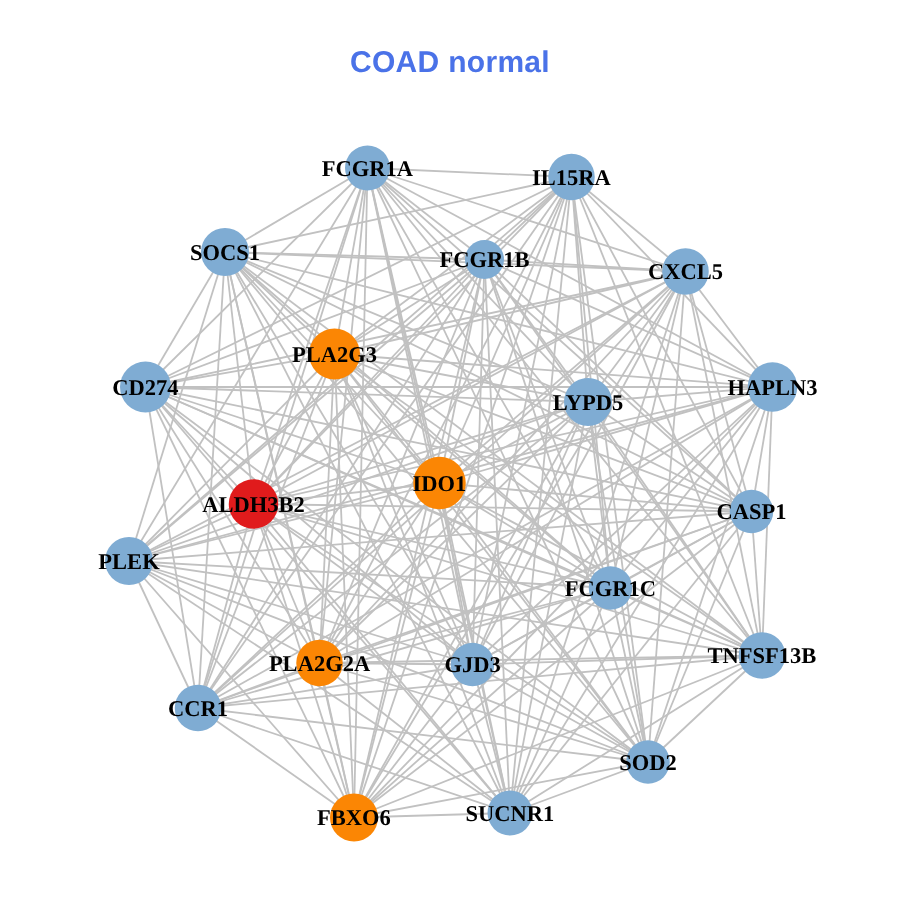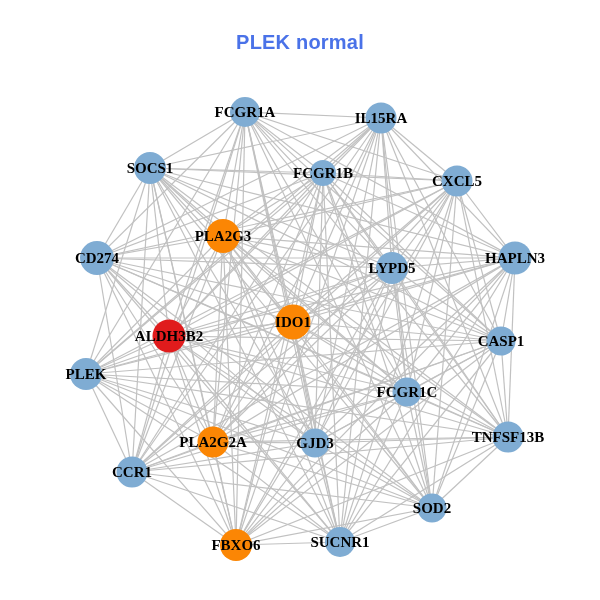--- a/index.html
+++ b/index.html
@@ -17,21 +17,21 @@
   svg.network text{
     font-family:"Liberation Serif","DejaVu Serif",serif;
     font-weight:bold;
     text-anchor:middle;
   }
 </style>
 </head>
 <body style="background: rgb(255, 255, 255);">
 
 <div class="figure">
-  <div class="chart-title" style="color: rgb(74, 114, 232);">PLEK normal</div>
+  <div class="chart-title" style="color: rgb(74, 114, 232);">COAD normal</div>
   <svg class="network" width="600" height="600" viewBox="0 0 600 600">
     <g>
         <line x1="245" y1="112" x2="381" y2="118" stroke="#C1C1C1" stroke-width="1.2"></line>
         <line x1="245" y1="112" x2="150" y2="168" stroke="#C1C1C1" stroke-width="1.2"></line>
         <line x1="245" y1="112" x2="323" y2="173" stroke="#C1C1C1" stroke-width="1.2"></line>
         <line x1="245" y1="112" x2="457" y2="181" stroke="#C1C1C1" stroke-width="1.2"></line>
         <line x1="245" y1="112" x2="223" y2="236" stroke="#C1C1C1" stroke-width="1.2"></line>
         <line x1="245" y1="112" x2="97" y2="258" stroke="#C1C1C1" stroke-width="1.2"></line>
         <line x1="245" y1="112" x2="392" y2="268" stroke="#C1C1C1" stroke-width="1.2"></line>
         <line x1="245" y1="112" x2="515" y2="258" stroke="#C1C1C1" stroke-width="1.2"></line>

